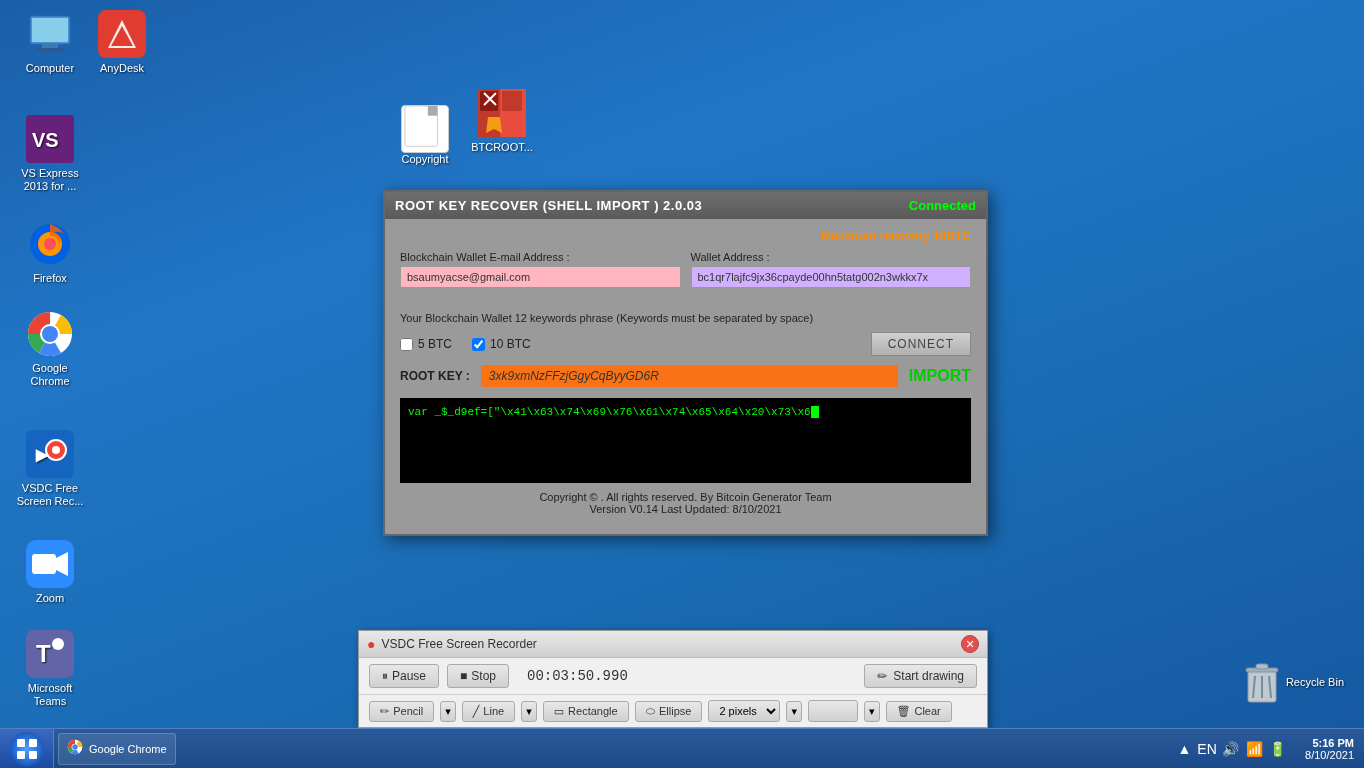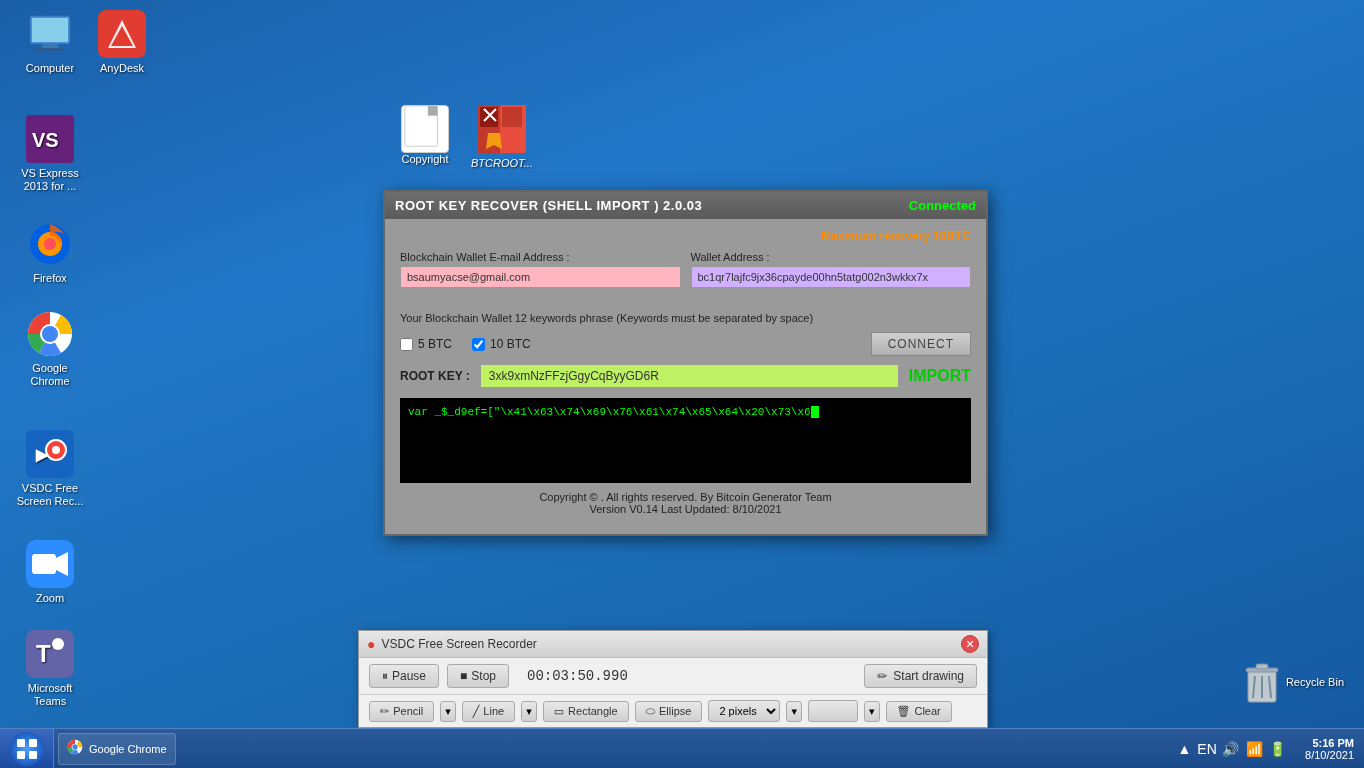--- a/index.html
+++ b/index.html
@@ -154,26 +154,27 @@
       margin-bottom: 10px;
     }
     .root-key-label {
       color: #222;
       font-size: 12px;
       font-weight: bold;
       white-space: nowrap;
     }
     .root-key-input {
       flex: 1;
-      background: #bef264;
+      background: #f97316;
       border: 1px solid #999;
       padding: 4px 8px;
       font-size: 12px;
       color: #333;
       outline: none;
+      font-style: italic;
     }
     .import-btn {
       color: #00cc00;
       font-size: 16px;
       font-weight: bold;
       cursor: pointer;
       background: none;
       border: none;
     }
     .terminal-area {
@@ -538,21 +539,21 @@
   <div class="blockchain-icon-img">
     <svg width="42" height="48" viewBox="0 0 42 48">
       <rect x="0" y="0" width="34" height="42" rx="2" fill="white" stroke="#ccc" stroke-width="1"></rect>
       <polygon points="24,0 34,10 24,10" fill="#ddd"></polygon>
       <rect x="24" y="0" width="10" height="10" fill="#aaa"></rect>
     </svg>
   </div>
   <div class="icon-label">Copyright</div>
 </div>
 
-<div class="desktop-icon" style="top:105px; left:462px;font-style:italic;">
+<div class="desktop-icon" style="top:89px; left:462px;">
   <div class="icon-img">
     <svg width="48" height="48" viewBox="0 0 48 48">
       <rect width="22" height="48" fill="#c0392b"></rect>
       <rect x="22" y="0" width="26" height="48" fill="#e74c3c"></rect>
       <rect x="2" y="2" width="18" height="20" fill="#8e1a11" rx="1"></rect>
       <rect x="24" y="2" width="20" height="20" fill="#c0392b" rx="1"></rect>
       <path d="M10,28 L8,44 L16,40 L24,44 L22,28 Z" fill="#f39c12"></path>
       <path d="M6,4 L18,16 M18,4 L6,16" stroke="white" stroke-width="2"></path>
     </svg>
   </div>

